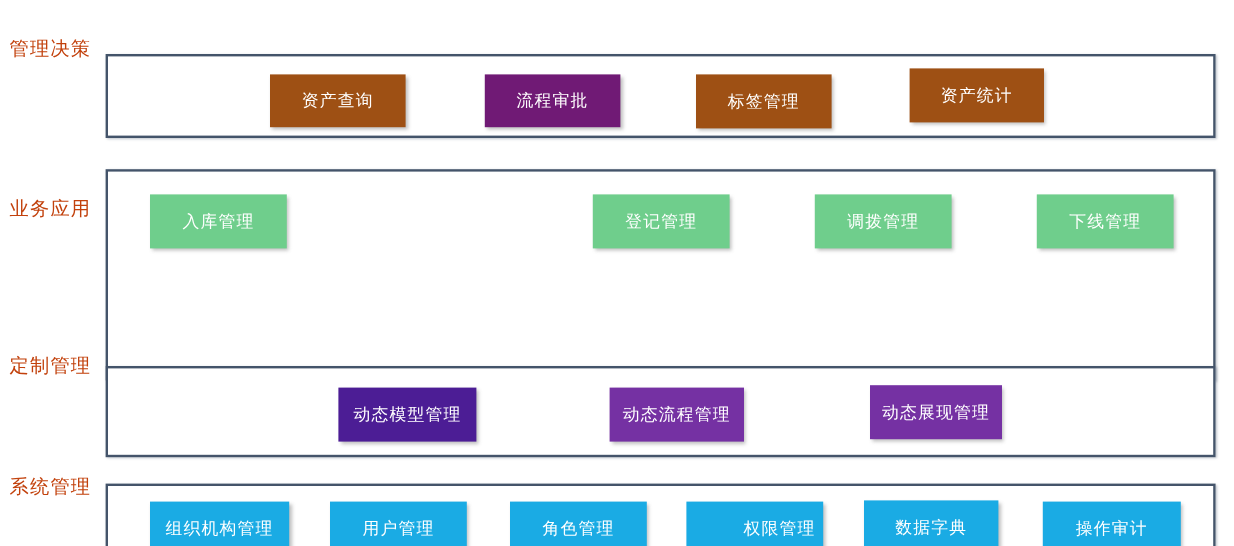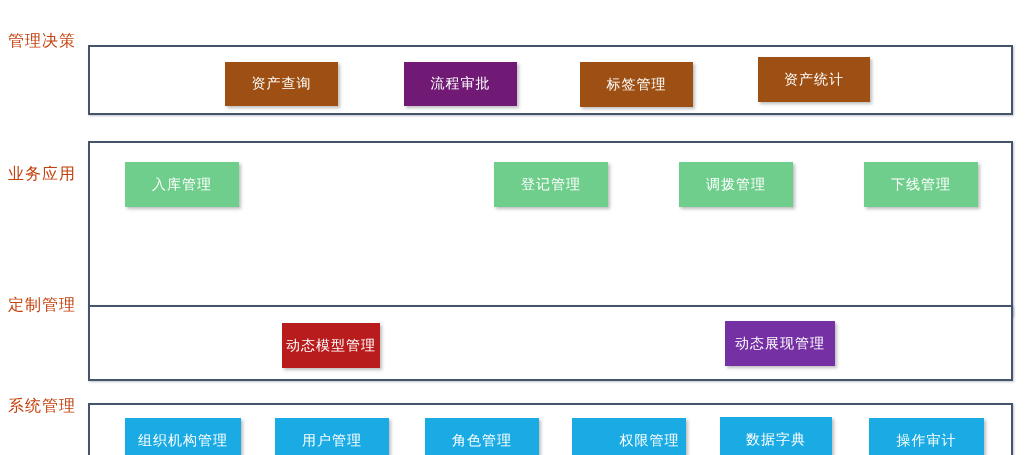--- a/index.html
+++ b/index.html
@@ -65,21 +65,22 @@
   <div class="row-label" style="top:164px;">业务应用</div>
   <div class="container" style="top:107px;height:176px;">
     <div class="box" style="left: 35px; top: 19px; width: 114px; background-color: rgb(111, 206, 140);">入库管理</div>
     <div class="box" style="left: 404px; top: 19px; width: 114px; background-color: rgb(111, 206, 140);">登记管理</div>
     <div class="box" style="left: 589px; top: 19px; width: 114px; background-color: rgb(111, 206, 140);">调拨管理</div>
     <div class="box" style="left: 774px; top: 19px; width: 114px; background-color: rgb(111, 206, 140);">下线管理</div>
   </div>
 
   <div class="row-label" style="top:295px;">定制管理</div>
   <div class="container" style="top:271px;height:76px;">
-    <div class="box" style="left: 192px; top: 16px; width: 98px; background-color: #b91c1c;">动态模型管理</div>
+    <div class="box" style="left: 192px; top: 16px; width: 115px; background-color: #4c1d95;">动态模型管理</div>
+    <div class="box" style="left: 418px; top: 16px; width: 112px; background-color: rgb(117, 49, 163);">动态流程管理</div>
     <div class="box" style="left: 635px; top: 14px; width: 110px; background-color: rgb(117, 49, 163);">动态展现管理</div>
   </div>
 
   <div class="row-label" style="top:396px;">系统管理</div>
   <div class="container" style="top:369px;height:70px;">
     <div class="box" style="left: 35px; top: 13px; width: 116px; background-color: rgb(26, 171, 228);">组织机构管理</div>
     <div class="box" style="left: 185px; top: 13px; width: 114px; background-color: rgb(26, 171, 228);">用户管理</div>
     <div class="box" style="left: 335px; top: 13px; width: 114px; background-color: rgb(26, 171, 228);">角色管理</div>
     <div class="box" style="left: 482px; top: 13px; width: 114px; background-color: rgb(26, 171, 228); padding-left: 41px;">权限管理</div>
     <div class="box" style="left: 630px; top: 12px; width: 112px; background-color: rgb(26, 171, 228);">数据字典</div>

